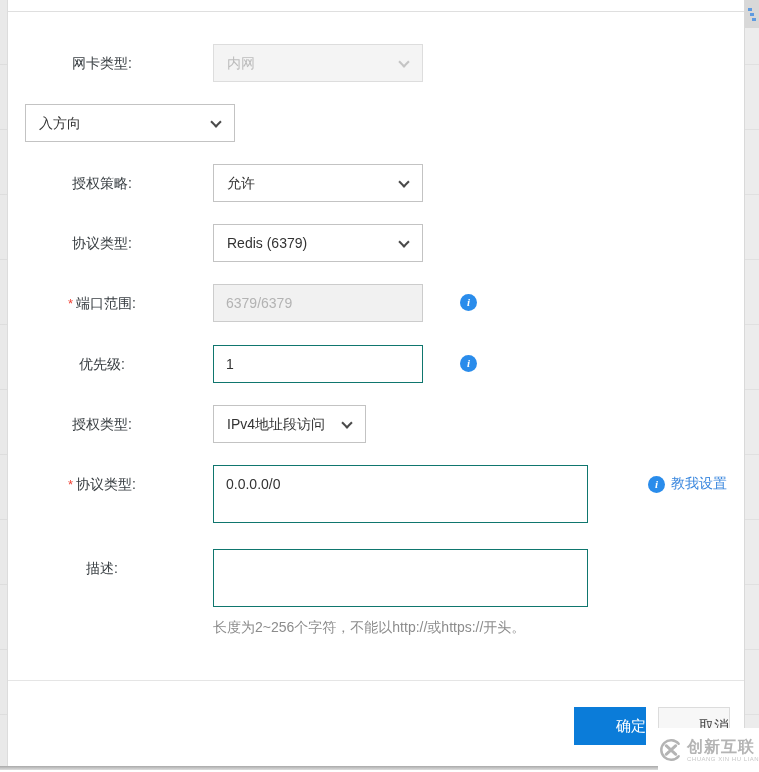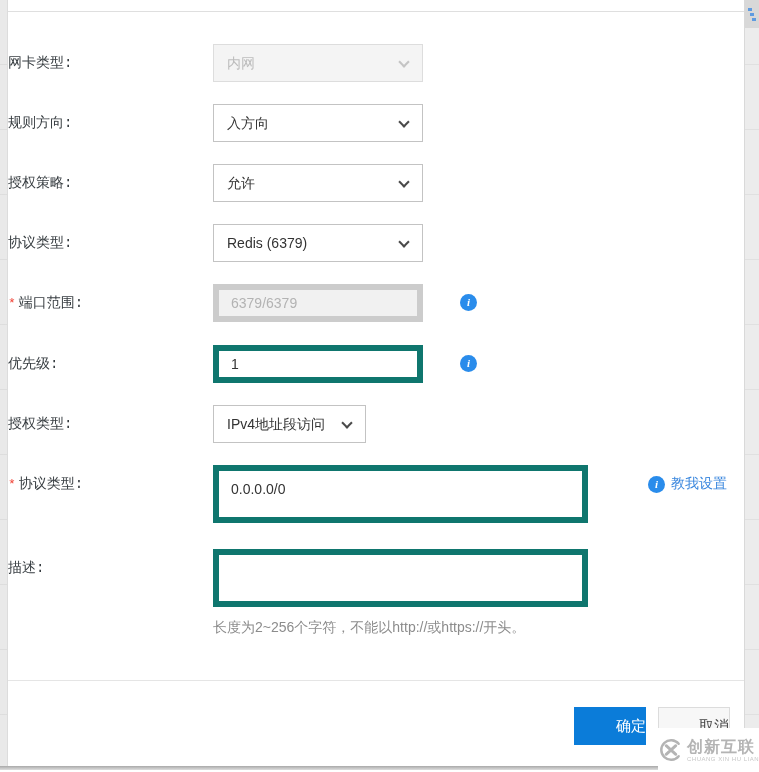--- a/index.html
+++ b/index.html
@@ -19,38 +19,38 @@
   .cursor-artifact i { position:absolute; width:4px; height:3px; background:#4a90e2; opacity:.85; }
   .cursor-artifact i:nth-child(1){ left:0; top:0; }
   .cursor-artifact i:nth-child(2){ left:2px; top:5px; }
   .cursor-artifact i:nth-child(3){ left:4px; top:10px; }
 
   .top-divider { position:absolute; left:8px; top:11px; width:736px; height:1px; background:#dfdfdf; }
 
   
   .content { position:absolute; left:8px; top:12px; width:732px; padding-top:32px; }
   .row { display:flex; align-items:flex-start; margin-bottom:22px; }
-  .flabel { width:188px; text-align:left; font-size:14px; color:#373d41;
-    line-height:38px; white-space:nowrap;font-family:Liberation Mono, monospace; }
+  .flabel { width:188px; text-align:center; font-size:14px; color:#373d41;
+    line-height:38px; white-space:nowrap; }
   .req { color:#f04134; font-size:13px; margin-right:3px; }
   .ctrl { margin-left:17px; position:relative; }
 
   .selectbox { width:210px; height:38px; border:1px solid #c3c3c3; background:#fff;
     position:relative; cursor:pointer; }
   .selectbox .sel-text { position:absolute; left:13px; top:0; line-height:36px;
     font-size:14px; color:#333; }
   .chev { position:absolute; right:14px; top:13px; width:8px; height:8px;
     border-right:2px solid #4a4a4a; border-bottom:2px solid #4a4a4a;
     transform:rotate(45deg); }
   .selectbox.disabled { background:#f4f4f4; border-color:#ddd; cursor:default; }
   .selectbox.disabled .sel-text { color:#bcbcbc; }
   .selectbox.disabled .chev { border-color:#c4c4c4; }
   .selectbox.narrow { width:153px; }
 
-  .txt { width:210px; height:38px; border:6px solid #0f766e; background:#fff;
+  .txt { width:210px; height:38px; border:1px solid #0f766e; background:#fff;
     font-size:14px; color:#333; padding:0 12px; outline:none;
     font-family:"Liberation Sans","DejaVu Sans",sans-serif; }
   .txt:disabled { background:#f1f1f1; color:#b3b3b3; border-color:#ccc; }
   textarea.txt { width:375px; height:58px; resize:none; padding:9px 12px; line-height:18px; }
 
   .info-icon { display:inline-block; width:17px; height:17px; border-radius:50%;
     background:#2a8ceb; color:#fff; text-align:center; line-height:17px;
     font-size:11px; font-style:italic; font-weight:bold;
     font-family:"Liberation Serif","DejaVu Serif",serif; cursor:pointer; }
   .row-info { margin-left:37px; margin-top:10px; }
@@ -93,21 +93,20 @@
       <div class="flabel"><span>网卡类型:</span></div>
       <div class="ctrl">
         <div class="selectbox disabled">
           <span class="sel-text">内网</span>
           <span class="chev"></span>
         </div>
       </div>
     </div>
 
     <div class="row">
-      <div class="flabel"><span>规则方向:</span></div>
       <div class="ctrl">
         <div class="selectbox">
           <span class="sel-text">入方向</span>
           <span class="chev"></span>
         </div>
       </div>
     </div>
 
     <div class="row">
       <div class="flabel"><span>授权策略:</span></div>

